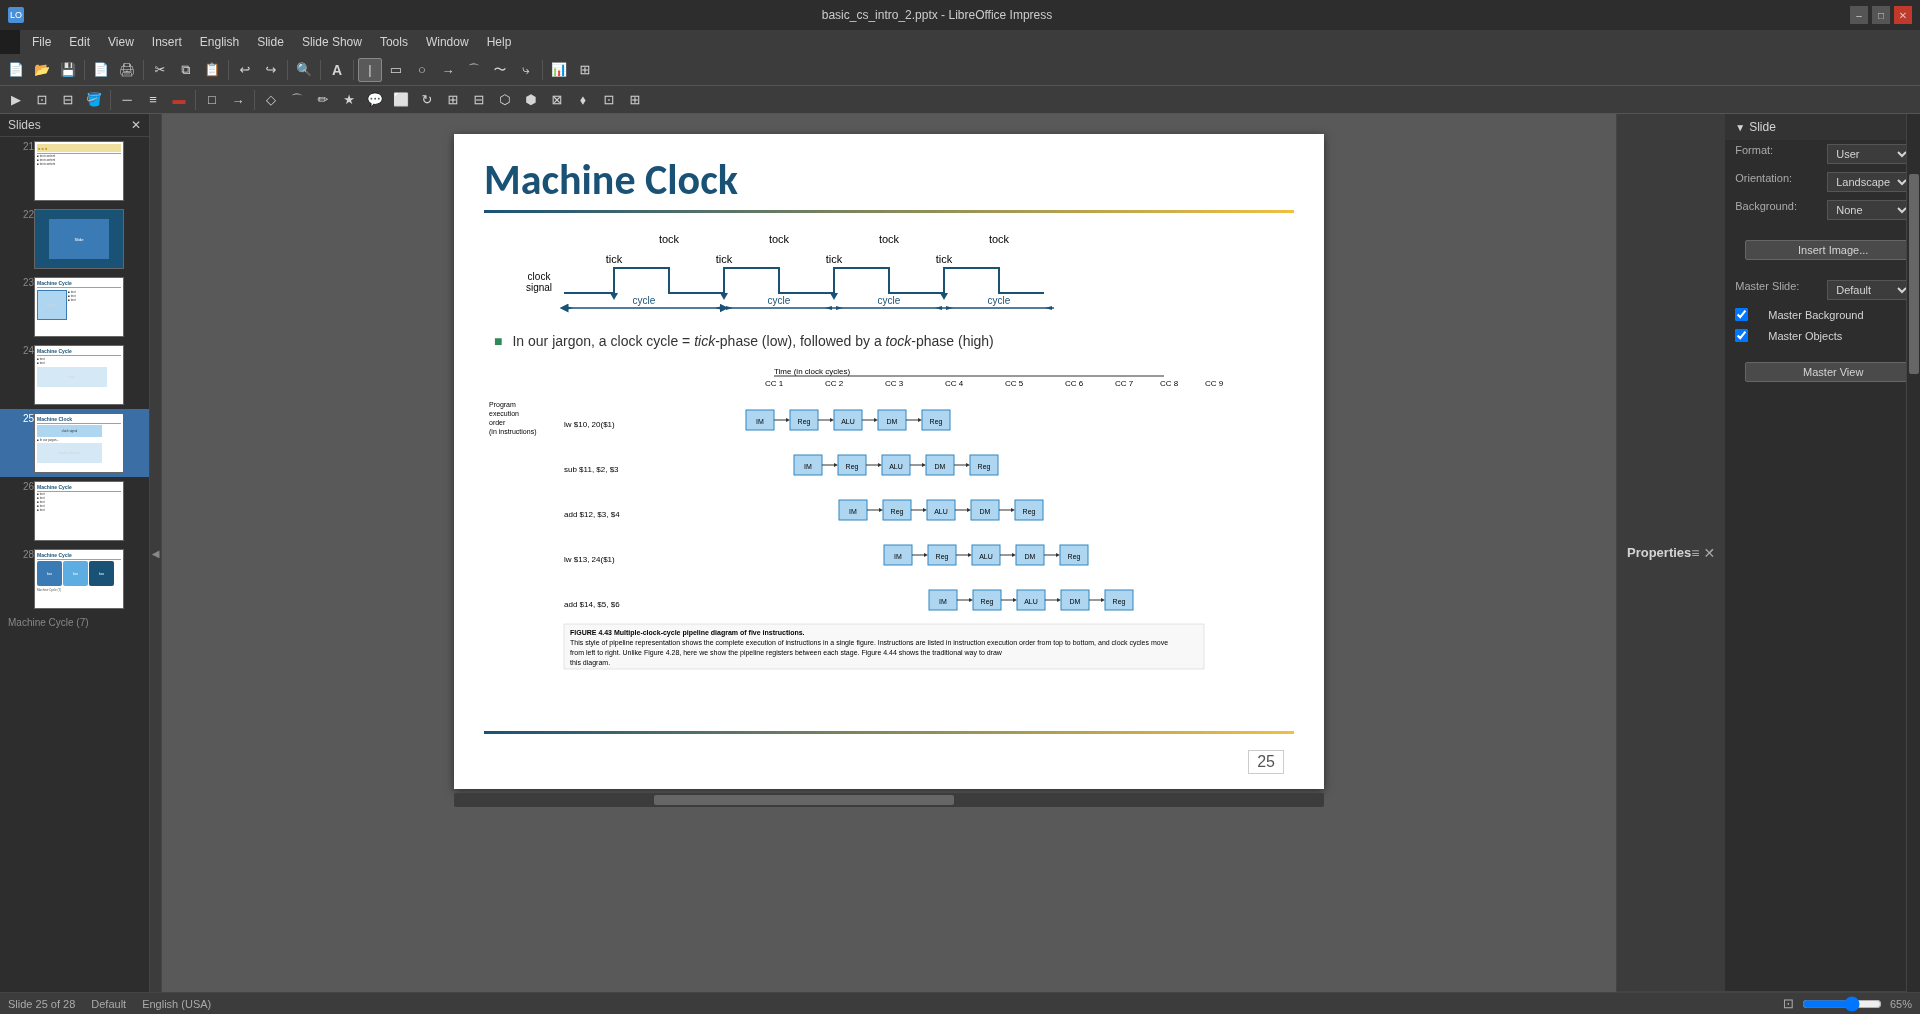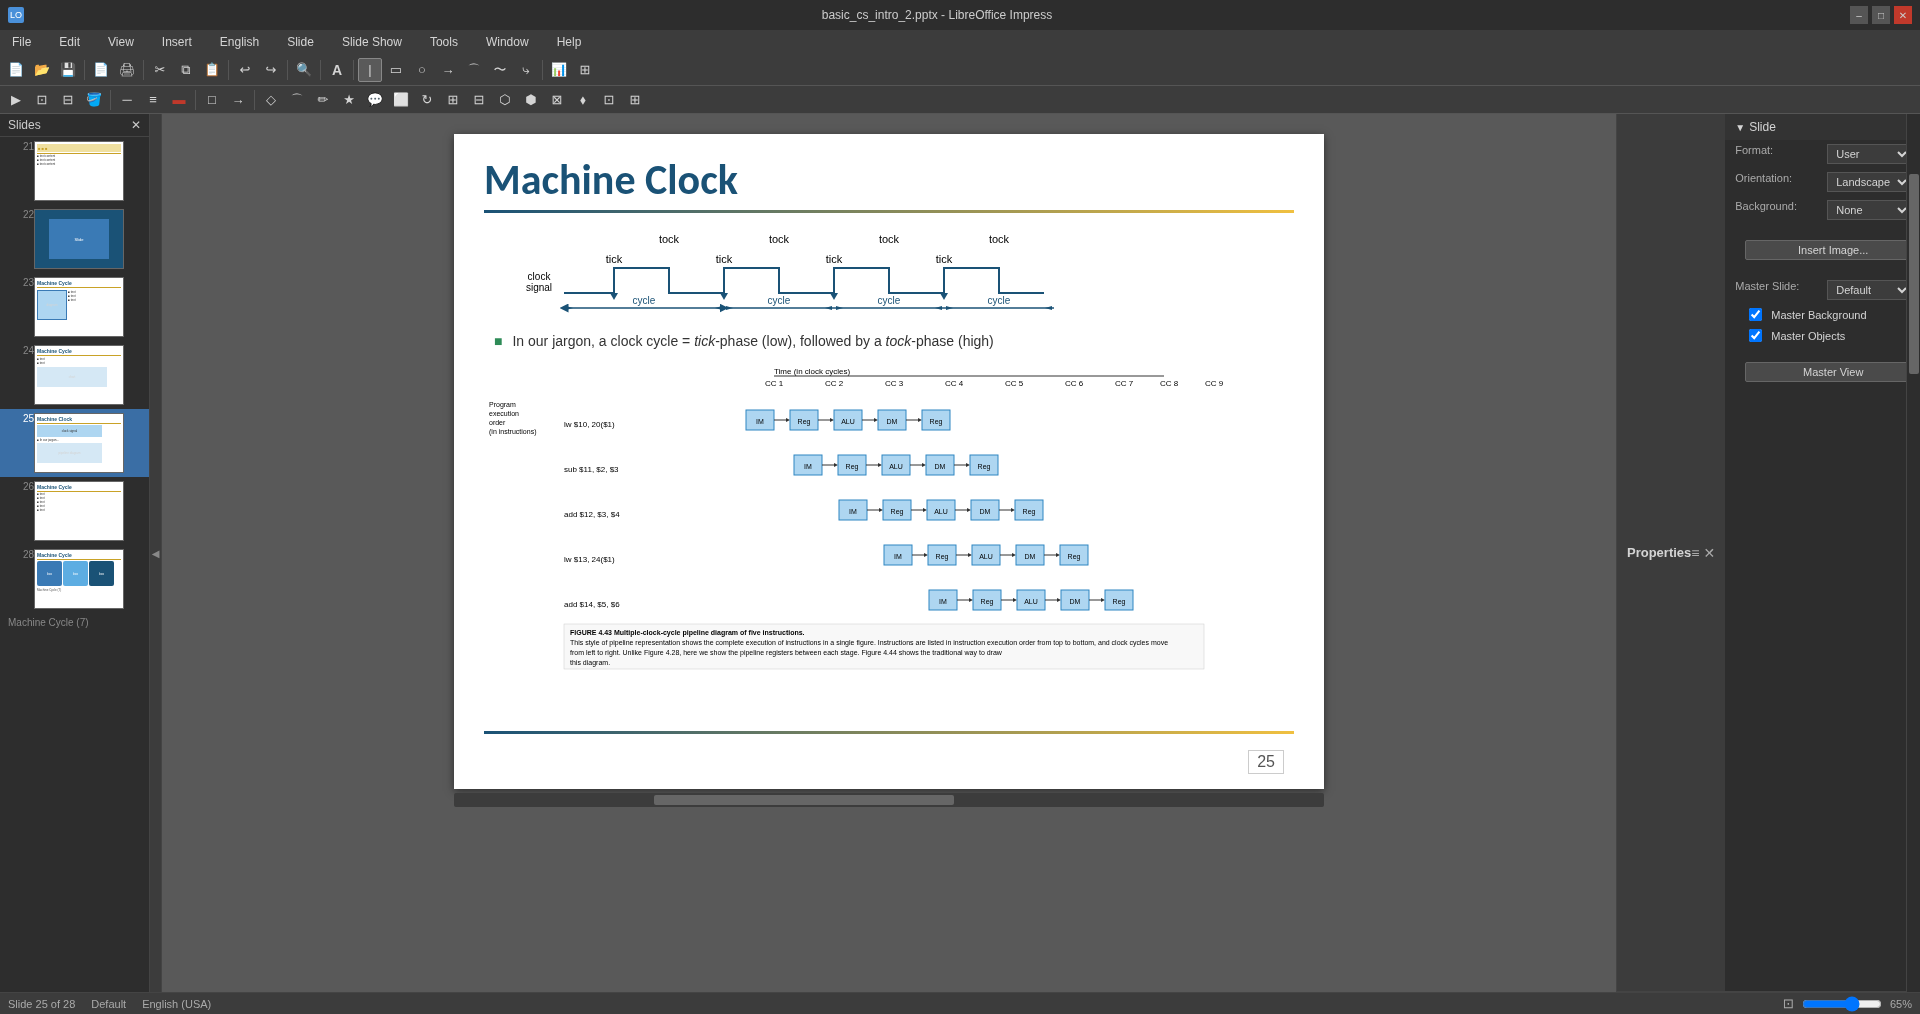--- a/index.html
+++ b/index.html
@@ -6,21 +6,21 @@
     body { font-family: 'Segoe UI', Arial, sans-serif; font-size: 12px; background: #1e1e1e; color: #d4d4d4; display: flex; flex-direction: column; height: 100vh; overflow: hidden; }
 
     
     .title-bar { background: #2d2d2d; display: flex; align-items: center; height: 30px; padding: 0 8px; gap: 8px; font-size: 12px; color: #ccc; }
     .title-bar-icon { width: 16px; height: 16px; background: #4a90d9; border-radius: 2px; display: flex; align-items: center; justify-content: center; font-size: 10px; color: white; }
     .title-bar-text { flex: 1; text-align: center; font-size: 12px; color: #ccc; }
     .title-bar-controls { display: flex; gap: 4px; }
     .title-bar-btn { width: 18px; height: 18px; background: #555; border: none; color: #ccc; cursor: pointer; font-size: 10px; display: flex; align-items: center; justify-content: center; }
 
     
-    .menu-bar { background: #3c3c3c; display: flex; align-items: center; height: 24px; padding: 0 4px; gap: 12px; }
+    .menu-bar { background: #3c3c3c; display: flex; align-items: center; height: 24px; padding: 0 4px; gap: 2px; margin-left: 20px; }
     .menu-item { padding: 2px 8px; cursor: pointer; font-size: 12px; color: #d4d4d4; border-radius: 2px; }
 
     
     .toolbar { background: #3c3c3c; display: flex; align-items: center; height: 32px; padding: 0 4px; gap: 2px; border-bottom: 1px solid #555; flex-wrap: wrap; }
     .toolbar-btn { width: 24px; height: 24px; background: transparent; border: 1px solid transparent; color: #d4d4d4; cursor: pointer; display: flex; align-items: center; justify-content: center; font-size: 13px; border-radius: 2px; }
     .toolbar-btn.active { background: #5a5a5a; border-color: #888; }
     .toolbar-sep { width: 1px; height: 20px; background: #555; margin: 0 2px; }
 
     
     .main-area { display: flex; flex: 1; overflow: hidden; }
@@ -39,21 +39,21 @@
 
     
     .props-panel { width: 290px; background: #2d2d2d; border-left: 1px solid #444; overflow-y: auto; display: flex; flex-direction: row; }
     .props-header { display: flex; align-items: center; justify-content: space-between; padding: 6px 10px; background: #3c3c3c; border-bottom: 1px solid #444; font-size: 13px; font-weight: bold; color: #d4d4d4; }
     .props-section { border-bottom: 1px solid #444; }
     .props-section-header { display: flex; align-items: center; gap: 4px; padding: 6px 10px; background: #333; cursor: pointer; font-size: 12px; color: #d4d4d4; }
     .props-row { display: flex; align-items: flex-start; padding: 4px 10px; gap: 2px; }
     .props-label { color: #aaa; font-size: 11px; width: 90px; flex-shrink: 0; }
     .props-select { background: #3c3c3c; border: 1px solid #555; color: #d4d4d4; padding: 2px 4px; font-size: 11px; flex: 1; cursor: pointer; }
     .props-btn { background: #4a4a4a; border: 1px solid #666; color: #d4d4d4; padding: 3px 10px; font-size: 11px; cursor: pointer; border-radius: 2px; width: 100%; margin: 12px 10px; }
-    .checkbox-row { display: flex; align-items: center; gap: 9px; padding: 4px 10px; margin-left: 14px; }
+    .checkbox-row { display: flex; align-items: center; gap: 20px; padding: 4px 10px; }
     .checkbox-row input { cursor: pointer; }
     .checkbox-row label { font-size: 11px; color: #d4d4d4; cursor: pointer; }
 
     
     .layouts-grid { display: grid; grid-template-columns: repeat(3, 1fr); gap: 6px; padding: 8px; }
     .layout-thumb { background: #4a5568; border: 1px solid #555; height: 50px; cursor: pointer; border-radius: 2px; display: flex; align-items: center; justify-content: center; }
     .layout-thumb.active { border-color: #4a90d9; }
 
     
     .slide-title { font-size: 42px; font-weight: bold; color: #1a5276; font-family: 'Calibri', Arial, sans-serif; padding: 20px 30px 5px 30px; }

